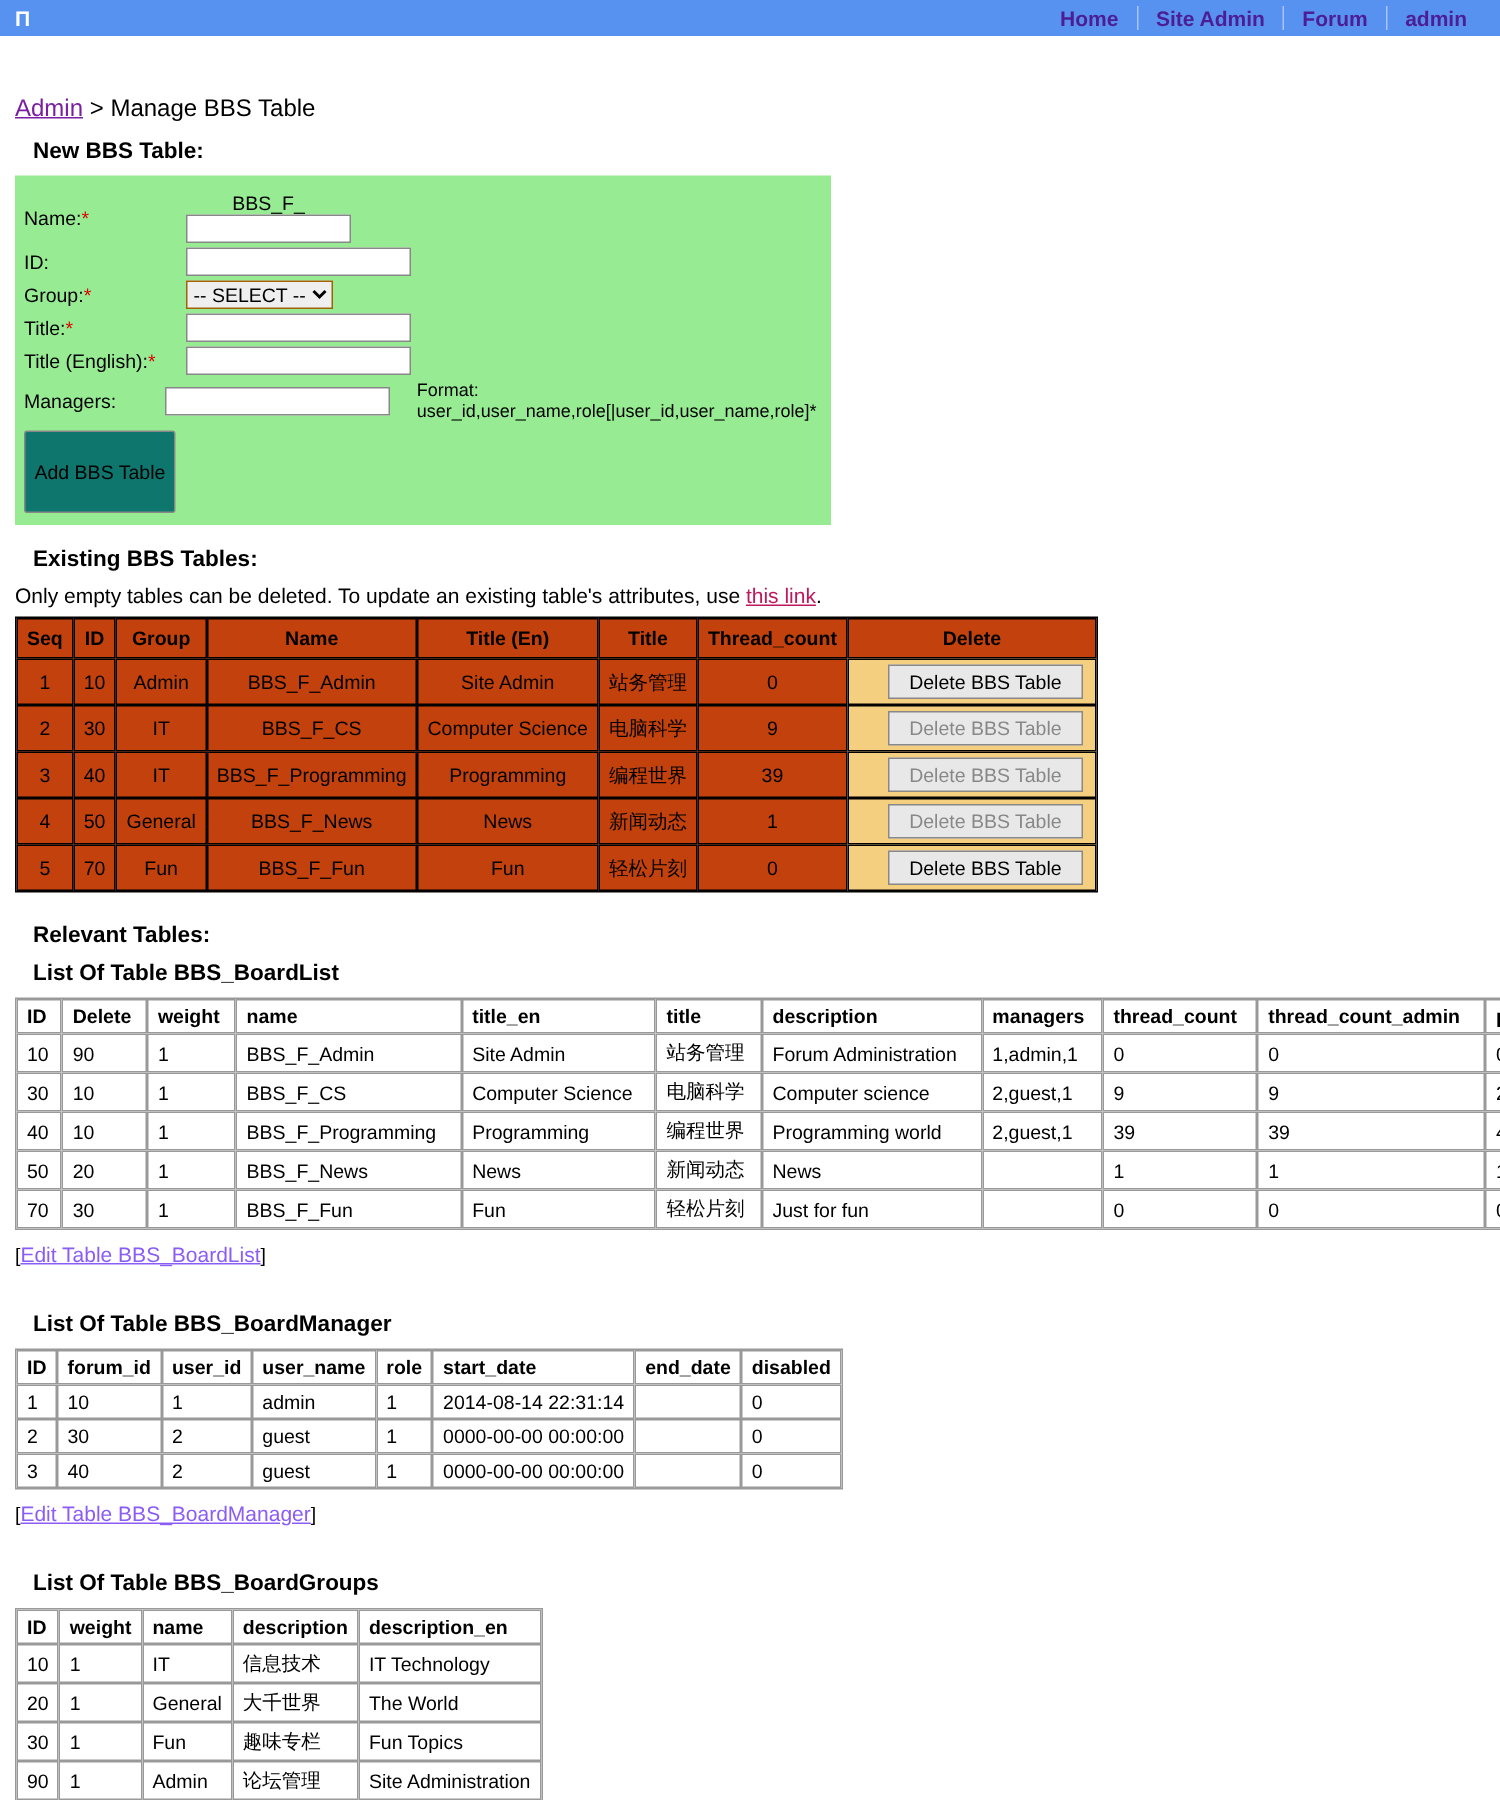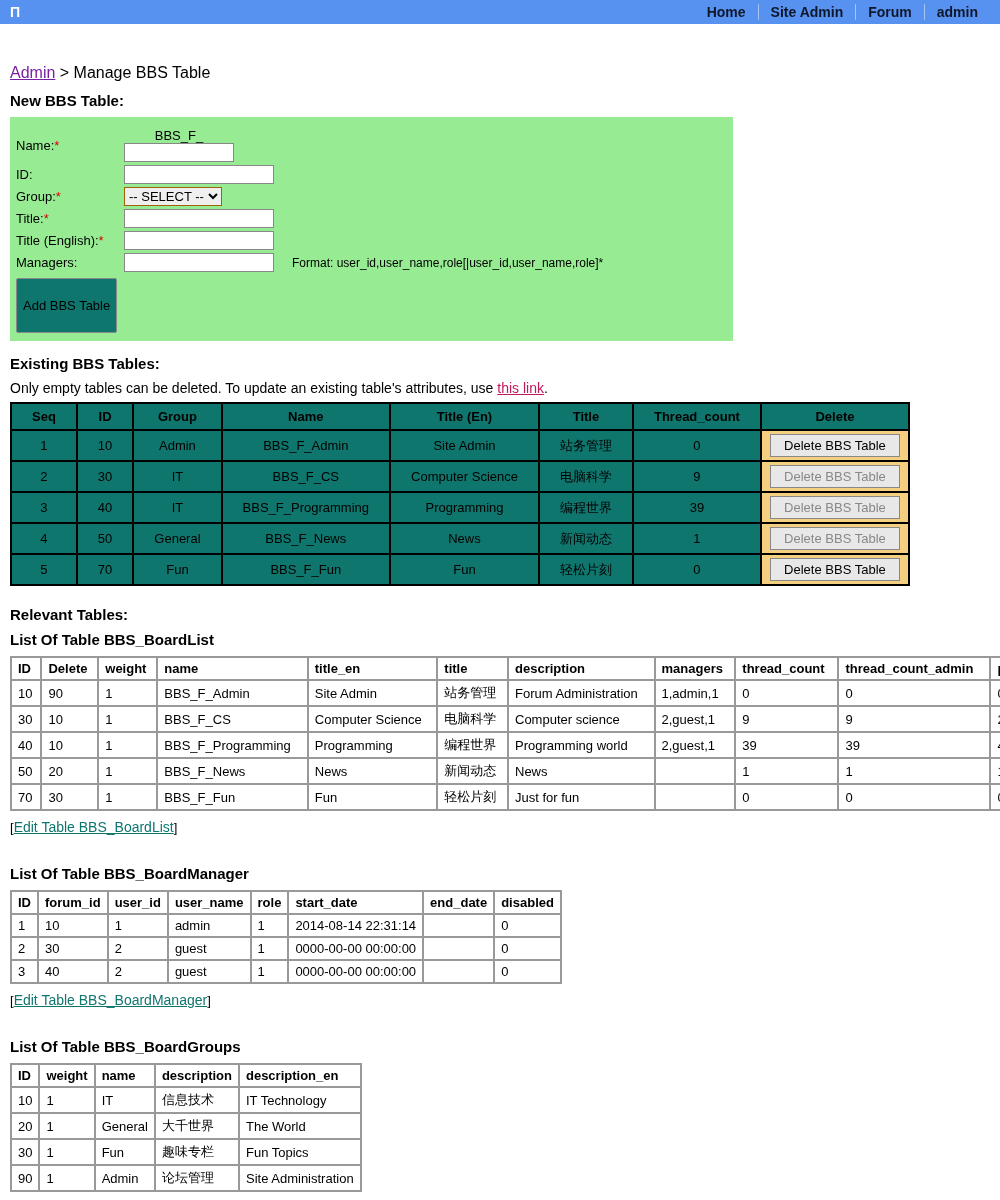--- a/index.html
+++ b/index.html
@@ -1,47 +1,47 @@
 <!DOCTYPE html>
 <html><head>
 <meta charset="utf-8">
 <style>
   * { box-sizing: border-box; }
   body { margin:0; font-family: Verdana, Arial, sans-serif; font-size:13px; color:#000; background:#fff; }
   .topbar { background:#5892f0; height:24px; display:flex; justify-content:space-between; align-items:center; padding:0 10px; color:#fff; font-size:14px; }
   .topbar-left { font-weight:bold; }
   .topbar-right { display:flex; }
-  .topbar-right a { color:#0f172a; text-decoration:none; padding:0 12px; border-left:1px solid #a7c4f5; font-weight:bold; font-size:14px;}
+  .topbar-right a { color:#4c1d95; text-decoration:none; padding:0 12px; border-left:1px solid #a7c4f5; font-weight:bold; font-size:14px;}
   .topbar-right a:first-child { border-left:none; }
   .content { padding:10px; }
   .breadcrumb { margin:30px 0 10px 0; font-size:16px;}
   .breadcrumb a { color:#7b1fa2; text-decoration:underline; }
-  h3.section { font-size:15px; font-weight:bold; margin:8px 0; }
-  .greenbox { background:#97ec93; padding:8px 6px 8px 6px; width:723px; }
+  h3.section { font-size:15px; font-weight:bold; margin:8px 12px; }
+  .greenbox { background:#97ec93; padding:8px 6px 8px 6px; width:544px; }
   .formrow { display:flex; align-items:center; margin:3px 0; }
   .formrow label { width:108px; }
   .req { color:#d00; }
   input[type=text] { font-family:inherit; font-size:13px; padding:1px 2px; width:150px; border:1px solid #888; background:#fff;}
   select { font-family:inherit; font-size:13px; border:1px solid #a16207;}
   .btn { font-family:inherit; font-size:13px; padding:19px 6px; background:#0f766e; border:1px solid #888; border-radius:2px; cursor:pointer;}
   .btn:disabled { color:#888; cursor:default;}
   .note { font-size:14px; margin:6px 0;}
   .note a { color:#be185d; text-decoration:underline;}
   
   table.yellow { border-collapse:separate; border-spacing:0; border:1px solid #000; margin:2px 0 20px 0;}
-  table.yellow th, table.yellow td { border:1px solid #000; padding:5px 20px; background:#0f766e; text-align:center; font-size:13px;}
+  table.yellow th, table.yellow td { border:1px solid #000; padding:5px 6px; background:#c2410c; text-align:center; font-size:13px;}
   table.yellow th { font-weight:bold; }
   table.yellow td.del { background:#f5cf80; padding:3px 8px;}
-  .delbtn { font-family:inherit; font-size:13px; padding:3px 8px; background:#e8e8e8; border:1px solid #888; min-width:130px; cursor:pointer;}
+  .delbtn { font-family:inherit; font-size:13px; padding:3px 8px; background:#e8e8e8; border:1px solid #888; min-width:130px; cursor:pointer;margin-left:18px;}
   .delbtn:disabled { color:#888; cursor:default;}
   
   table.list { border-collapse:separate; border-spacing:0; border:1px solid #999; margin:2px 0 8px 0;}
   table.list th, table.list td { border:1px solid #999; padding:3px 6px; font-size:13px; text-align:left; background:#fff;}
   table.list th { font-weight:bold; }
-  .editlink { color:#0f766e; text-decoration:underline; font-size:14px;}
+  .editlink { color:#8b5cf6; text-decoration:underline; font-size:14px;}
   .tight { margin-top:28px;}
   .hint { font-size:12px; margin-left:18px;}
   .prefix { margin-right:0; }
   .flexinput{ display:flex; align-items:center;flex-direction:column;}
 </style>
 </head>
 <body>
 
 <div class="topbar">
   <div class="topbar-left">Π</div>

